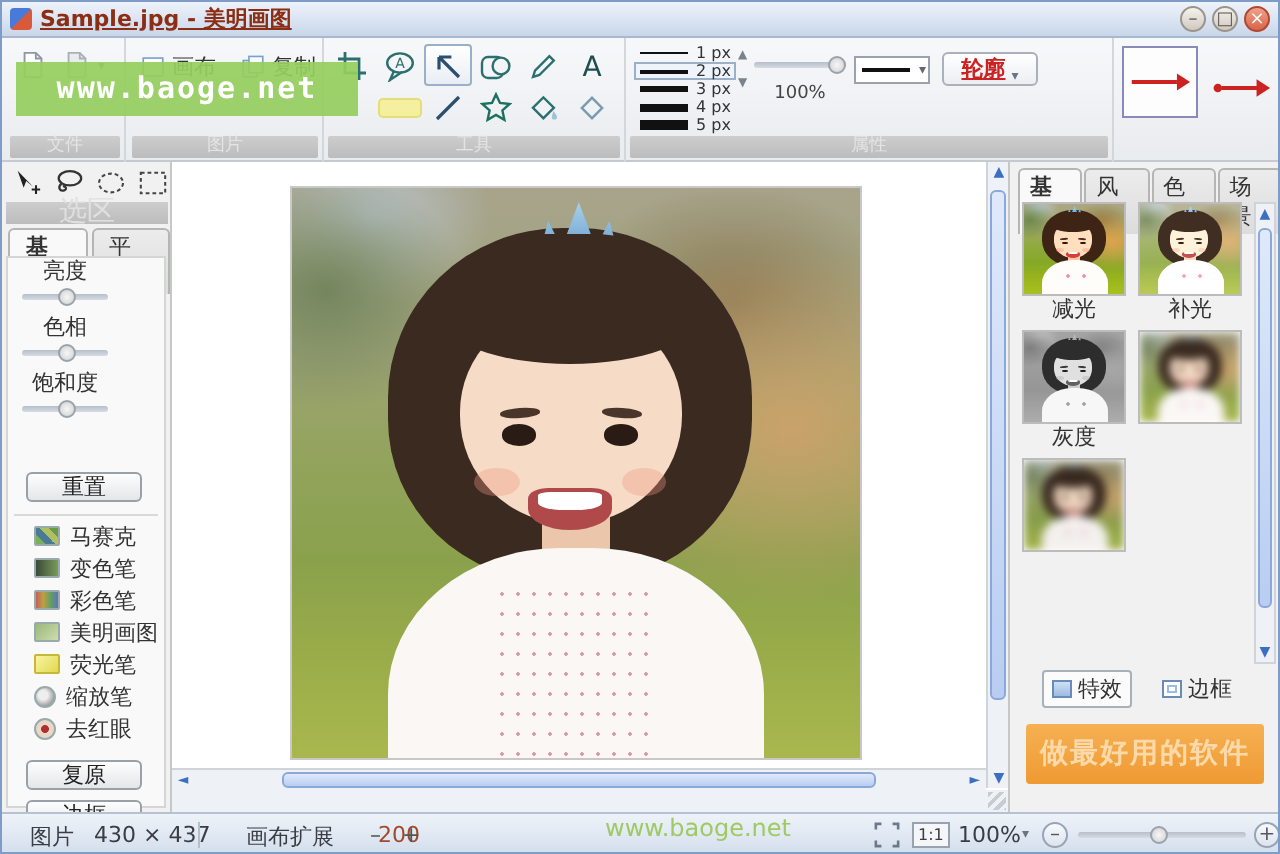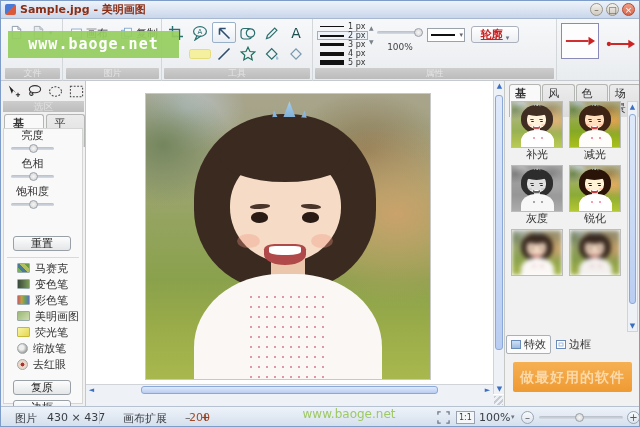--- a/index.html
+++ b/index.html
@@ -5,21 +5,21 @@
   html,body{margin:0;padding:0;background:#9aa8b8;}
   *{box-sizing:border-box;font-family:"DejaVu Sans",sans-serif;}
   .win{position:relative;width:640px;height:427px;background:#eef0f2;border:1px solid #7e9cc8;overflow:hidden;}
 
   
   .titlebar{position:absolute;left:0;top:0;width:100%;height:18px;
     background:linear-gradient(#eef3fb,#c9d6ea);border-bottom:1px solid #a8b8d0;
     display:flex;align-items:center;padding:0 4px;}
   .app-icon{width:11px;height:11px;border-radius:2px;margin-right:4px;
     background:linear-gradient(135deg,#4a7ad8 48%,#d85a3a 52%);}
-  .title-text{font-size:11px;font-weight:bold;color:#8b2e14;}
+  .title-text{font-size:11px;font-weight:bold;color:#8b2e14;text-decoration:underline;}
   .winbtns{margin-left:auto;display:flex;gap:3px;}
   .wb{width:13px;height:13px;border-radius:50%;font-size:9px;line-height:12px;text-align:center;
     border:1px solid #9a948a;background:linear-gradient(#f4f2ee,#cfcac0);color:#5a5248;cursor:default;}
   .wb-close{background:linear-gradient(#f0a088,#d9644a);border-color:#b04830;color:#fff;}
 
   
   .ribbon{position:absolute;left:0;top:18px;width:100%;height:62px;
     background:linear-gradient(#f7f8fa,#e9ecef);border-bottom:1px solid #c5cad0;}
   .rgroup{position:absolute;top:0;height:62px;border-right:1px solid #d4d7da;}
   .gband{position:absolute;left:2px;right:2px;bottom:2px;height:11px;border-radius:1px;
@@ -63,21 +63,21 @@
   .wm-ribbon{position:absolute;left:7px;top:12px;width:171px;height:27px;z-index:30;
     background:rgba(150,205,95,.93);color:#fff;font-family:"DejaVu Sans Mono",monospace;
     font-size:15px;font-weight:bold;letter-spacing:1px;text-align:center;line-height:27px;}
 
   
   .lpanel{position:absolute;left:0;top:80px;width:85px;height:325px;background:#f0f1f0;border-right:1px solid #c6c8c6;}
   .sel-row{position:absolute;left:4px;top:3px;display:flex;gap:4px;}
   .sel-row span{width:17px;height:15px;display:flex;align-items:center;justify-content:center;}
   .sel-row svg{width:15px;height:15px;}
   .sel-band{position:absolute;left:2px;top:20px;width:81px;height:11px;background:linear-gradient(#cdcdcd,#bcbcbc);
-    color:#e0e0e0;font-size:10px;line-height:11px;text-align:center;}
+    color:#e0e0e0;font-size:14px;line-height:11px;text-align:center;}
   .ltabs{position:absolute;left:3px;top:33px;display:flex;gap:2px;}
   .tab{font-size:11px;color:#333;border:1px solid #b4b6b4;border-bottom:none;border-radius:3px 3px 0 0;
     background:linear-gradient(#ececec,#dcdcdc);padding:1px 8px;}
   .tab.active{background:#f8f9f8;font-weight:bold;}
   .panel-inset{position:absolute;left:2px;top:47px;width:80px;height:276px;background:#f8f9f8;border:1px solid #d4d6d4;}
   .adjust{position:absolute;left:4px;top:48px;width:55px;}
   .adj-label{font-size:11px;color:#333;text-align:center;line-height:13px;}
   .adj-track{margin:5px 6px 7px 6px;}
   .reset-btn,.restore-btn,.partial-btn{position:absolute;left:12px;width:58px;height:15px;font-size:11px;color:#222;
     border:1px solid #9aa0a8;border-radius:3px;background:linear-gradient(#fdfdfd,#e4e6e8);text-align:center;line-height:14px;}
@@ -140,21 +140,21 @@
   
   .rpanel{position:absolute;left:503px;top:80px;width:137px;height:325px;background:#f0f1f0;border-left:1px solid #c6c8c6;}
   .rtabs{position:absolute;left:4px;top:3px;display:flex;gap:1px;}
   .rtabs .tab{padding:1px 5px;font-size:11px;}
   .filter-grid{position:absolute;left:6px;top:20px;width:112px;height:231px;overflow:hidden;
     display:grid;grid-template-columns:52px 52px;column-gap:6px;row-gap:4px;align-content:start;}
   .thumb{width:52px;}
   .thumb-img{width:52px;height:47px;border:1px solid #bcbcbc;overflow:hidden;background:#fff;}
   .thumb-label{display:block;width:52px;font-size:11px;color:#333;text-align:center;line-height:13px;}
   .rscroll{position:absolute;left:122px;top:20px;width:11px;height:231px;background:#eef1f5;border:1px solid #d0d4d8;}
-  .fx-tabs{position:absolute;left:1px;top:254px;display:flex;}
+  .fx-tabs{position:absolute;left:16px;top:254px;display:flex;gap:10px;}
   .fx-tab{display:flex;align-items:center;gap:3px;font-size:11px;color:#333;padding:1px 4px;border:1px solid transparent;}
   .fx-tab.active{border-color:#a8b0b8;background:#fafbfa;border-radius:2px;}
   .fx-ico{width:10px;height:9px;border:1px solid #6a8ab8;background:linear-gradient(#cfe0f4,#9cbbe2);}
   .fx-ico.frame{background:#fff;box-shadow:inset 0 0 0 1.5px #fff,inset 0 0 0 2.5px #9cbbe2;}
   .banner{position:absolute;left:8px;top:281px;width:119px;height:30px;border-radius:2px;
     background:linear-gradient(#f6b052,#ef9a33);color:#fbd9a8;font-weight:bold;font-size:14px;
     text-align:center;line-height:30px;letter-spacing:1px;}
 
   
   .statusbar{position:absolute;left:0;top:405px;width:100%;height:22px;z-index:40;
@@ -473,20 +473,44 @@
   <div class="rpanel">
     <div class="rtabs" id="right-tabs">
         <span class="tab active">基本</span>
         <span class="tab">风格</span>
         <span class="tab">色彩</span>
         <span class="tab">场景</span>
       </div>
     <div class="filter-grid" id="filter-grid">
         <div class="thumb">
           <div class="thumb-img">
+            <div class="photo-art" style="filter: saturate(1.45) contrast(1.05);">
+              <div class="p-hairback"></div>
+              <div class="p-tiara"></div>
+              <div class="p-neck"></div>
+              <div class="p-face"></div>
+              <div class="p-bangs"></div>
+              <div class="p-browl"></div>
+              <div class="p-browr"></div>
+              <div class="p-eyel"></div>
+              <div class="p-eyer"></div>
+              <div class="p-blushl"></div>
+              <div class="p-blushr"></div>
+              <div class="p-mouth">
+                <div class="p-teeth"></div>
+              </div>
+              <div class="p-shirt">
+                <div class="p-dots"></div>
+              </div>
+            </div>
+          </div>
+          <span class="thumb-label">减光</span>
+        </div>
+        <div class="thumb">
+          <div class="thumb-img">
             <div class="photo-art" style="filter: brightness(1.1);">
               <div class="p-hairback"></div>
               <div class="p-tiara"></div>
               <div class="p-neck"></div>
               <div class="p-face"></div>
               <div class="p-bangs"></div>
               <div class="p-browl"></div>
               <div class="p-browr"></div>
               <div class="p-eyel"></div>
               <div class="p-eyer"></div>
@@ -494,44 +518,20 @@
               <div class="p-blushr"></div>
               <div class="p-mouth">
                 <div class="p-teeth"></div>
               </div>
               <div class="p-shirt">
                 <div class="p-dots"></div>
               </div>
             </div>
           </div>
           <span class="thumb-label">补光</span>
-        </div>
-        <div class="thumb">
-          <div class="thumb-img">
-            <div class="photo-art" style="filter: saturate(1.45) contrast(1.05);">
-              <div class="p-hairback"></div>
-              <div class="p-tiara"></div>
-              <div class="p-neck"></div>
-              <div class="p-face"></div>
-              <div class="p-bangs"></div>
-              <div class="p-browl"></div>
-              <div class="p-browr"></div>
-              <div class="p-eyel"></div>
-              <div class="p-eyer"></div>
-              <div class="p-blushl"></div>
-              <div class="p-blushr"></div>
-              <div class="p-mouth">
-                <div class="p-teeth"></div>
-              </div>
-              <div class="p-shirt">
-                <div class="p-dots"></div>
-              </div>
-            </div>
-          </div>
-          <span class="thumb-label">减光</span>
         </div>
         <div class="thumb">
           <div class="thumb-img">
             <div class="photo-art" style="filter: grayscale(1);">
               <div class="p-hairback"></div>
               <div class="p-tiara"></div>
               <div class="p-neck"></div>
               <div class="p-face"></div>
               <div class="p-bangs"></div>
               <div class="p-browl"></div>
@@ -542,44 +542,20 @@
               <div class="p-blushr"></div>
               <div class="p-mouth">
                 <div class="p-teeth"></div>
               </div>
               <div class="p-shirt">
                 <div class="p-dots"></div>
               </div>
             </div>
           </div>
           <span class="thumb-label">灰度</span>
-        </div>
-        <div class="thumb">
-          <div class="thumb-img">
-            <div class="photo-art" style="filter: contrast(1.25) saturate(1.1);">
-              <div class="p-hairback"></div>
-              <div class="p-tiara"></div>
-              <div class="p-neck"></div>
-              <div class="p-face"></div>
-              <div class="p-bangs"></div>
-              <div class="p-browl"></div>
-              <div class="p-browr"></div>
-              <div class="p-eyel"></div>
-              <div class="p-eyer"></div>
-              <div class="p-blushl"></div>
-              <div class="p-blushr"></div>
-              <div class="p-mouth">
-                <div class="p-teeth"></div>
-              </div>
-              <div class="p-shirt">
-                <div class="p-dots"></div>
-              </div>
-            </div>
-          </div>
-          <span class="thumb-label">锐化</span>
         </div>
         <div class="thumb">
           <div class="thumb-img">
             <div class="photo-art" style="filter: blur(2px);">
               <div class="p-hairback"></div>
               <div class="p-tiara"></div>
               <div class="p-neck"></div>
               <div class="p-face"></div>
               <div class="p-bangs"></div>
               <div class="p-browl"></div>

